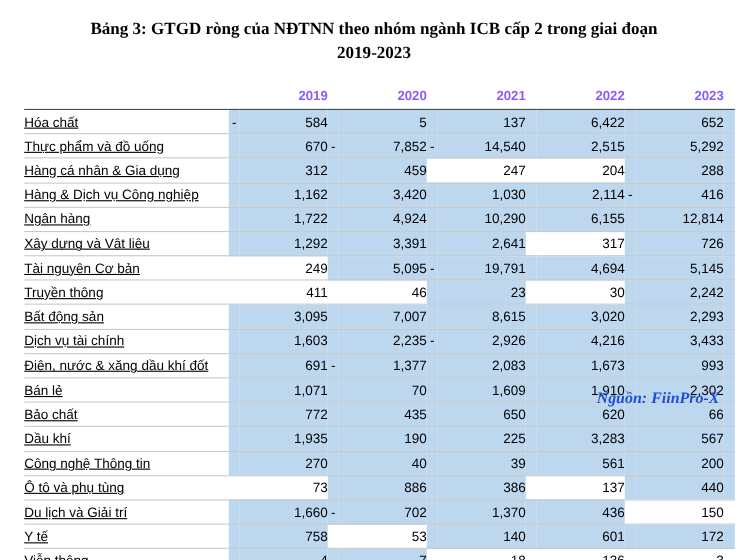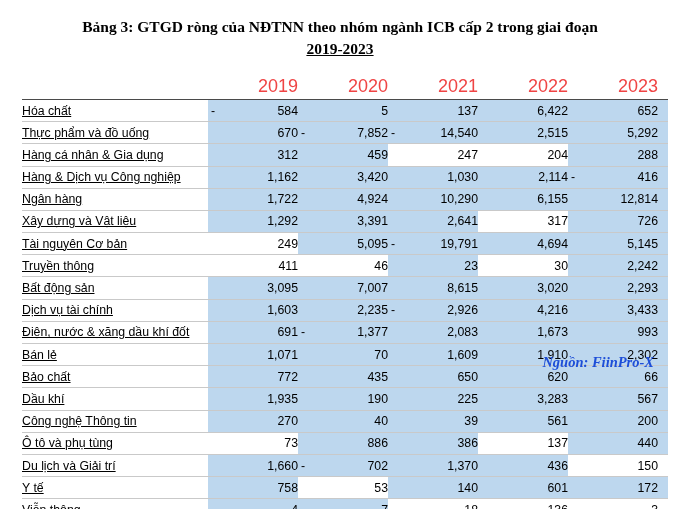--- a/index.html
+++ b/index.html
@@ -23,40 +23,40 @@
   }
   .title {
     font-family: "Liberation Serif", serif;
     font-weight: bold;
     font-size: 15.5px;
     text-align: center;
     line-height: 1.45;
     margin: 6px 0 0 0;
     color: #000;
   }
-  .title .line2 { display: block; text-decoration: underline; }
+  .title .line2 { display: block; }
 
   .table-wrap {
     margin-top: 14px;
   }
   table.data {
     border-collapse: collapse;
     width: 636px;
     table-layout: fixed;
     font-size: 12.3px;
   }
   table.data th, table.data td {
     padding: 0;
     vertical-align: middle;
   }
   
   thead tr th {
-    font-weight: normal;
-    font-size: 18px;
-    color: #ef4444;
+    font-weight: bold;
+    font-size: 12px;
+    color: #8b5cf6;
     height: 24px;
     border-bottom: 1.6px solid #4a4a4a;
     padding-bottom: 3px;
     text-align: right;
     padding-right: 6px;
   }
   thead tr th.label-col {
     text-align: left;
     padding-left: 4px;
   }

